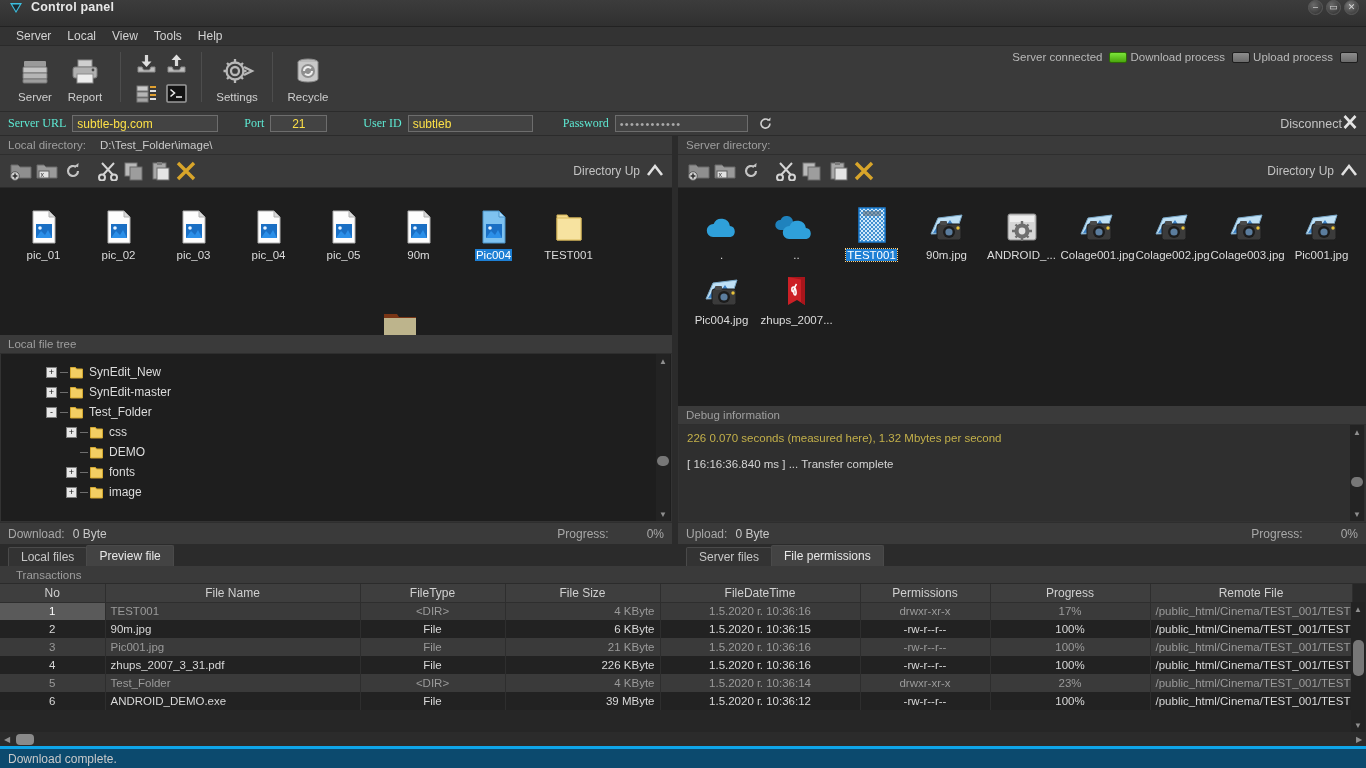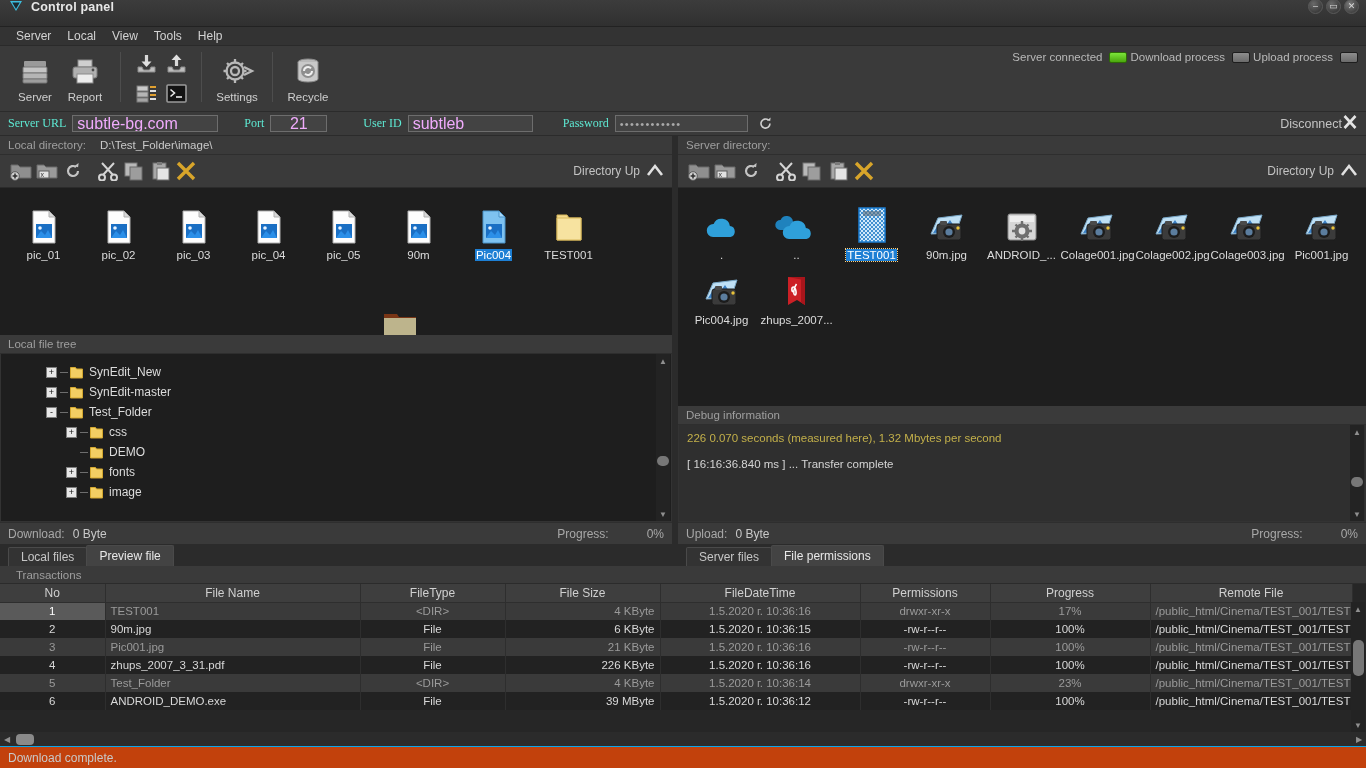--- a/index.html
+++ b/index.html
@@ -10,21 +10,21 @@
     font-size:12px;
     color:#c8c8c8;
     -webkit-font-smoothing:antialiased;
   }
   .app { width:1366px; height:768px; position:relative; display:flex; flex-direction:column; background:#3a3a3a; }
 
   
   .titlebar {
     height:27px; background:linear-gradient(#3c3c3c,#303030);
     border-bottom:1px solid #222;
-    display:flex; align-items:flex-end; padding:0 4px 12px 8px; flex:none;
+    display:flex; align-items:flex-start; padding:0 4px 12px 8px; flex:none;
   }
   .titlebar .logo { width:16px; height:16px; margin-right:7px; display:flex; align-items:center; justify-content:center; }
   .titlebar .title { font-size:12.5px; font-weight:bold; color:#e8e8e8; letter-spacing:.2px; }
   .winbtns { margin-left:auto; display:flex; gap:3px; padding-right:3px; }
   .winbtn {
     width:15px; height:15px; border-radius:50%;
     background:radial-gradient(circle at 35% 30%, #6a6a6a, #3d3d3d 70%);
     border:1px solid #5a5a5a;
     display:flex; align-items:center; justify-content:center;
     color:#d8d8d8; font-size:9px; line-height:1;
@@ -49,22 +49,22 @@
   .lamps { position:absolute; right:8px; top:3px; display:flex; flex-direction:row; gap:3px; }
   .lamp-row { display:flex; align-items:center; justify-content:flex-end; gap:7px; height:16px; }
   .lamp-label { font-size:11.5px; color:#b9b9b9; }
   .lamp { width:18px; height:11px; border-radius:2px; border:1px solid #1d1d1d; background:linear-gradient(#8d8d8d,#6b6b6b); }
   .lamp.on { background:linear-gradient(#7ce53a,#4aa70d); border-color:#2d6b05; }
 
   
   .connrow { height:24px; background:#3a3a3a; border-bottom:1px solid #2b2b2b; display:flex; align-items:center; padding:0 8px; gap:6px; flex:none; }
   .fld-label { font-size:12px; color:#5eead4;font-family:Liberation Serif, serif; }
   .inp {
-    height:17px; background:#434343; border:1px solid #6d6d6d; color:#f0abfc;
-    font-family:"Liberation Sans", sans-serif; font-size:16px; padding:0 4px; line-height:15px;
+    height:17px; background:#434343; border:1px solid #6d6d6d; color:#fde047;
+    font-family:"Liberation Sans", sans-serif; font-size:12px; padding:0 4px; line-height:15px;
   }
   .inp.url { width:146px; }
   .inp.port { width:57px; text-align:center; }
   .inp.user { width:125px; }
   .inp.pass { width:133px; letter-spacing:1.3px; font-size:11px; color:#a9a9a9; }
   .spinner { width:15px; height:15px; margin-left:4px; }
   .disconnect { margin-left:auto; display:flex; align-items:center; gap:0; cursor:default; }
   .disconnect .txt { font-size:12.5px; color:#c3c3c3; }
 
   
@@ -151,21 +151,21 @@
   table.tx tr.odd td.nocell { background:#5a5a5a; color:#fff; }
   td.c { text-align:center; }
   td.r { text-align:right; }
   td.l { text-align:left; }
 
   .hscroll { height:14px; background:#2b2b2b; display:flex; align-items:center; position:relative; flex:none; }
   .hs-arrow { width:14px; text-align:center; color:#8f8f8f; font-size:8px; }
   .hs-thumb { width:18px; height:11px; border-radius:4px; background:#8a8a8a; margin-left:2px; }
   .hs-right { position:absolute; right:0; width:14px; text-align:center; color:#8f8f8f; font-size:8px; }
 
-  .statusbar { height:22px; background:#c2410c; border-top:1px solid #0ea5e9; display:flex; align-items:center; padding-left:8px; font-size:12px; color:#c9c9c9; flex:none; }
+  .statusbar { height:22px; background:#0c4a6e; border-top:3px solid #0ea5e9; display:flex; align-items:center; padding-left:8px; font-size:12px; color:#c9c9c9; flex:none; }
 </style>
 </head>
 <body>
 
 <div class="app">
 
   <div class="titlebar">
     <span class="logo">
       <svg width="16" height="16" viewBox="0 0 16 16">
           <path d="M2 3 h12 l-6 10 z" fill="#3dbfe0"></path>

